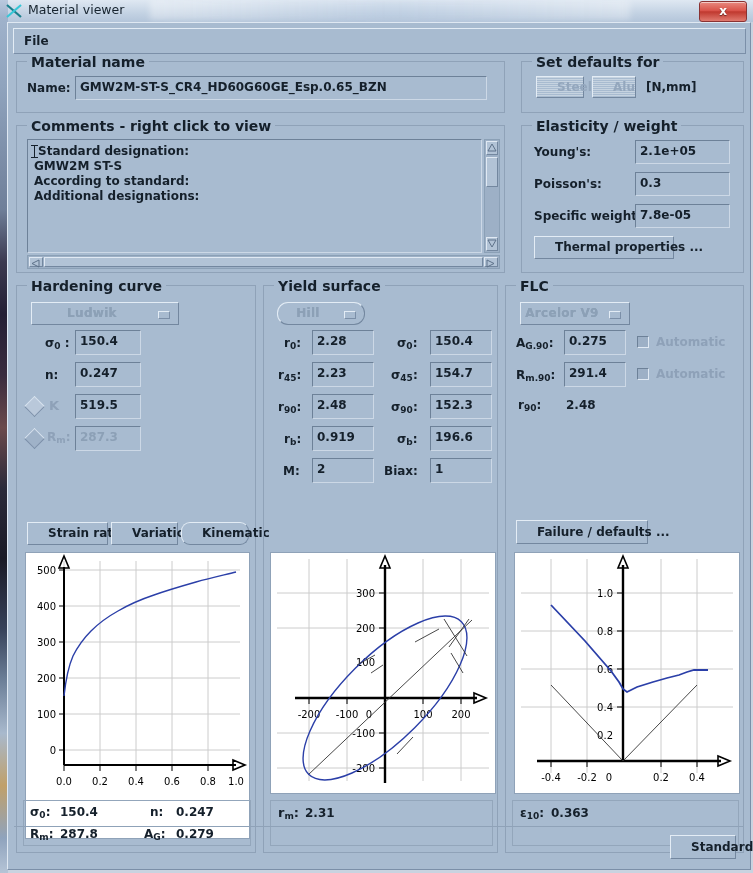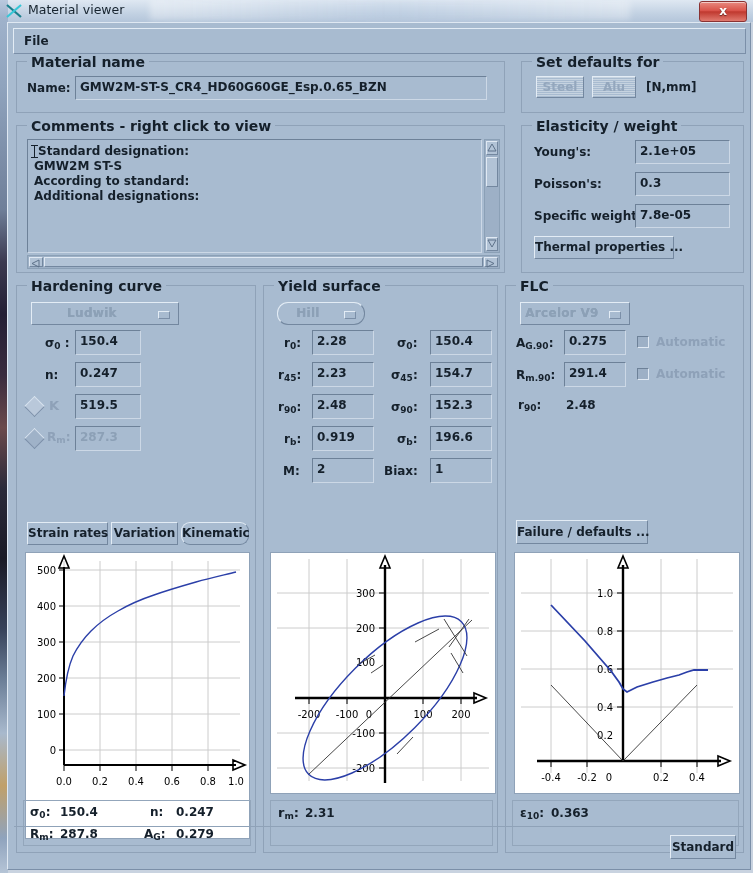--- a/index.html
+++ b/index.html
@@ -60,21 +60,21 @@
     border-right-color:#ccd8e6;border-bottom-color:#ccd8e6;
     font-weight:bold;font-size:12px;color:#15202b;
     padding:2px 4px;line-height:17px;overflow:hidden;white-space:nowrap;}
   .fld.dim{color:#8ca0b6;}
 
   
   .btn{position:absolute;background:#a8bbd0;box-sizing:border-box;
     border:1px solid #8ba0b6;border-top-color:#e3ecf5;border-left-color:#e3ecf5;
     border-right-color:#73879f;border-bottom-color:#73879f;
     font-weight:bold;font-size:12px;color:#15202b;text-align:center;
-    line-height:20px;white-space:nowrap;}
+    line-height:20px;white-space:nowrap;padding-left:20px;}
   .btn.dim{color:#94a7bd;}
   .btn.dim.dith{background-image:repeating-linear-gradient(0deg,rgba(255,255,255,.0) 0 1px,rgba(255,255,255,.35) 1px 2px);}
 
   
   .combo{position:absolute;background:#a8bbd0;box-sizing:border-box;
     border:1px solid #8ba0b6;border-top-color:#e3ecf5;border-left-color:#e3ecf5;
     border-right-color:#73879f;border-bottom-color:#73879f;}
   .combo .ctext{position:absolute;left:0;right:26px;top:3px;text-align:center;
     font-weight:bold;font-size:12px;color:#8ca0b6;
     text-shadow:0 0 0 #8ca0b6;letter-spacing:.3px;}

